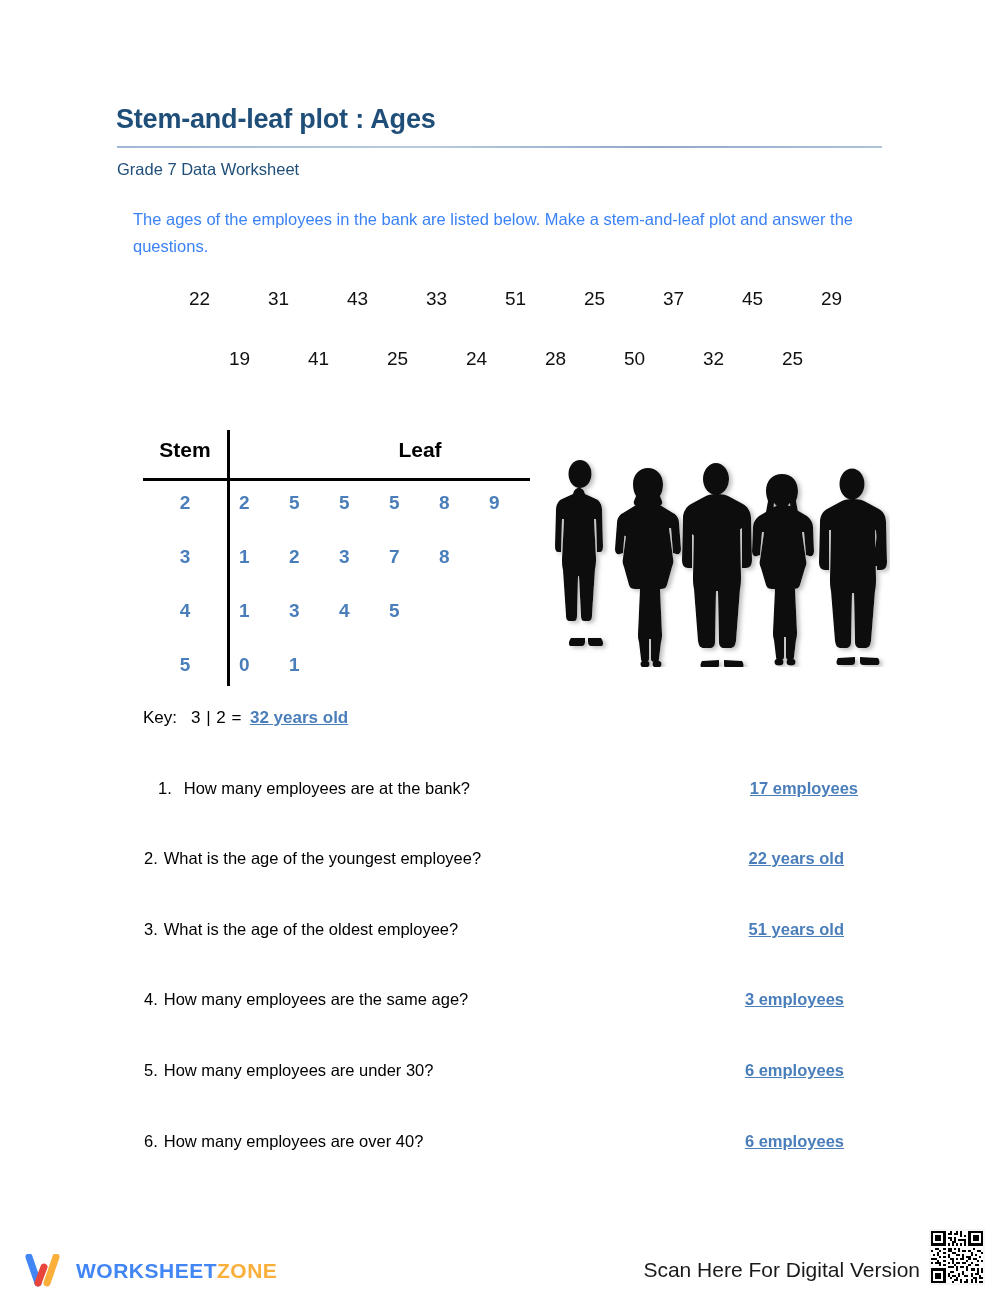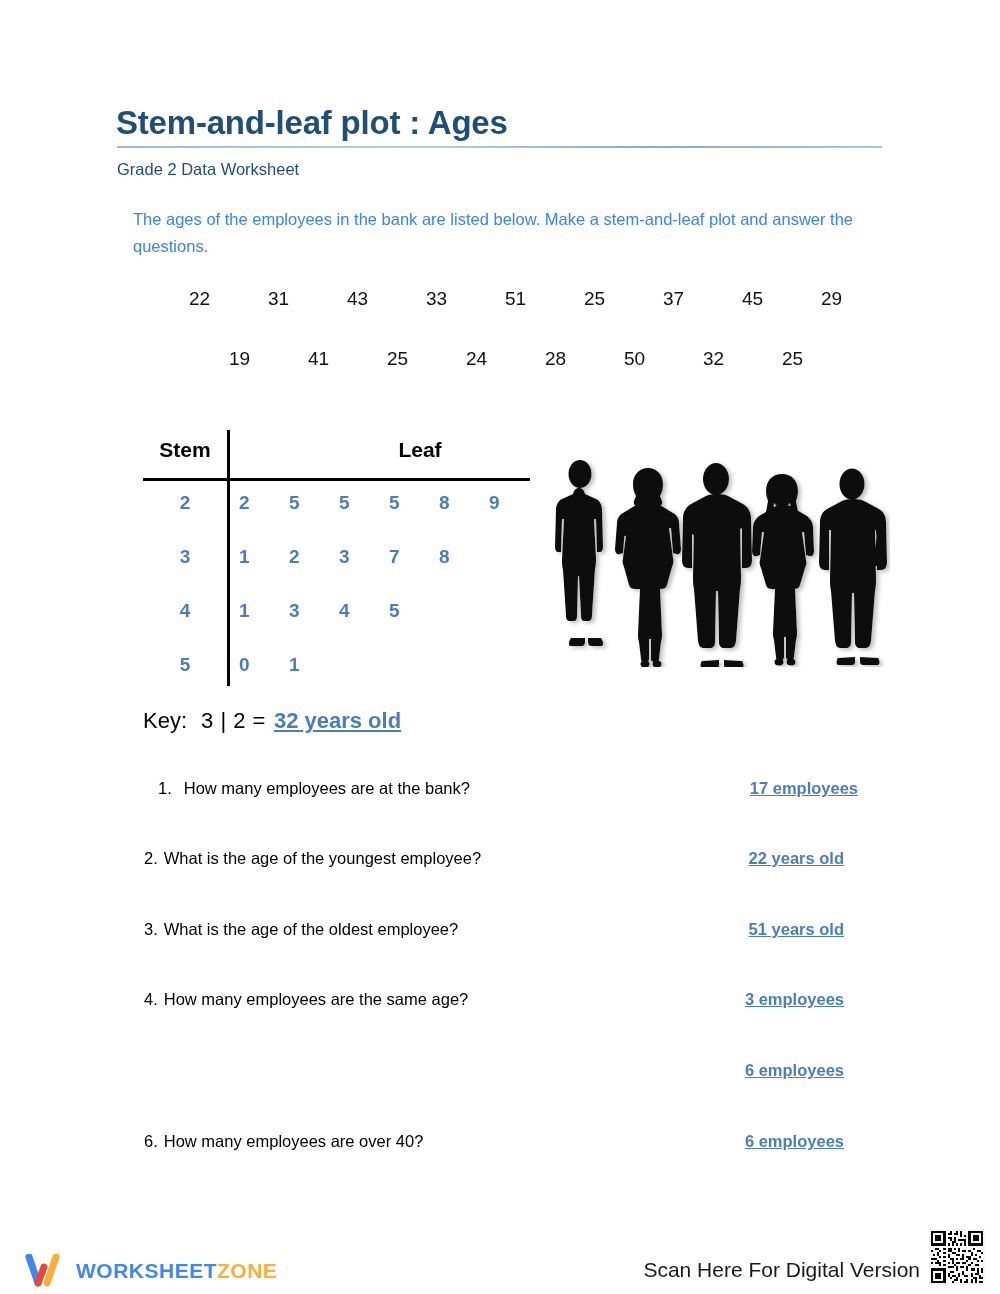--- a/index.html
+++ b/index.html
@@ -16,21 +16,21 @@
     font-family: "Liberation Sans", sans-serif;
     color: #000000;
     overflow: hidden;
   }
 
   
   .page-title {
     position: absolute;
     left: 116px;
     top: 104px;
-    font-size: 33px;
+    font-size: 27px;
     font-weight: bold;
     color: #1F4E79;
     letter-spacing: -0.2px;
     white-space: nowrap;
   }
   .title-rule {
     position: absolute;
     left: 117px;
     top: 146px;
     width: 765px;
@@ -130,21 +130,21 @@
     display: inline-block;
     width: 50px;
     text-align: left;
   }
 
   
   .key-line {
     position: absolute;
     left: 143px;
     top: 708px;
-    font-size: 22px;
+    font-size: 17px;
     color: #000;
     white-space: nowrap;
   }
   .key-label { margin-right: 14px; }
   .key-example { margin-right: 8px; letter-spacing: 0.5px; }
   .key-answer {
     color: #4A7EBB;
     font-weight: bold;
     text-decoration: underline;
   }
@@ -214,21 +214,21 @@
     height: 56px;
     background: #f5f5f5;
     padding: 2px;
   }
 </style>
 </head>
 <body>
 
 <div class="page-title">Stem-and-leaf plot : Ages</div>
 <div class="title-rule"></div>
-<div class="page-subtitle">Grade 2 Data Worksheet</div>
+<div class="page-subtitle">Grade 7 Data Worksheet</div>
 
 <div class="instructions">The ages of the employees in the bank are listed below. Make a stem-and-leaf plot and answer the questions.</div>
 
 <div class="data-row data-row-1" id="data-row-1"><span>22</span><span>31</span><span>43</span><span>33</span><span>51</span><span>25</span><span>37</span><span>45</span><span>29</span></div>
 <div class="data-row data-row-2" id="data-row-2"><span>19</span><span>41</span><span>25</span><span>24</span><span>28</span><span>50</span><span>32</span><span>25</span></div>
 
 <div class="plot">
   <div class="plot-vline"></div>
   <div class="plot-hline"></div>
   <div class="plot-head stem">Stem</div>
@@ -320,20 +320,21 @@
     </div>
     <div class="question" style="top: 920px; left: 144px;">
       <div class="q-text"><span class="q-num" style="margin-right: 6px;">3.</span><span>What is the age of the oldest employee?</span></div>
       <div class="q-answer">51 years old</div>
     </div>
     <div class="question" style="top: 990px; left: 144px;">
       <div class="q-text"><span class="q-num" style="margin-right: 6px;">4.</span><span>How many employees are the same age?</span></div>
       <div class="q-answer">3 employees</div>
     </div>
     <div class="question" style="top: 1061px; left: 144px;">
+      <div class="q-text"><span class="q-num" style="margin-right: 6px;">5.</span><span>How many employees are under 30?</span></div>
       <div class="q-answer">6 employees</div>
     </div>
     <div class="question" style="top: 1132px; left: 144px;">
       <div class="q-text"><span class="q-num" style="margin-right: 6px;">6.</span><span>How many employees are over 40?</span></div>
       <div class="q-answer">6 employees</div>
     </div>
   </div>
 
 <div class="footer-logo">
   <span class="logo-mark">

